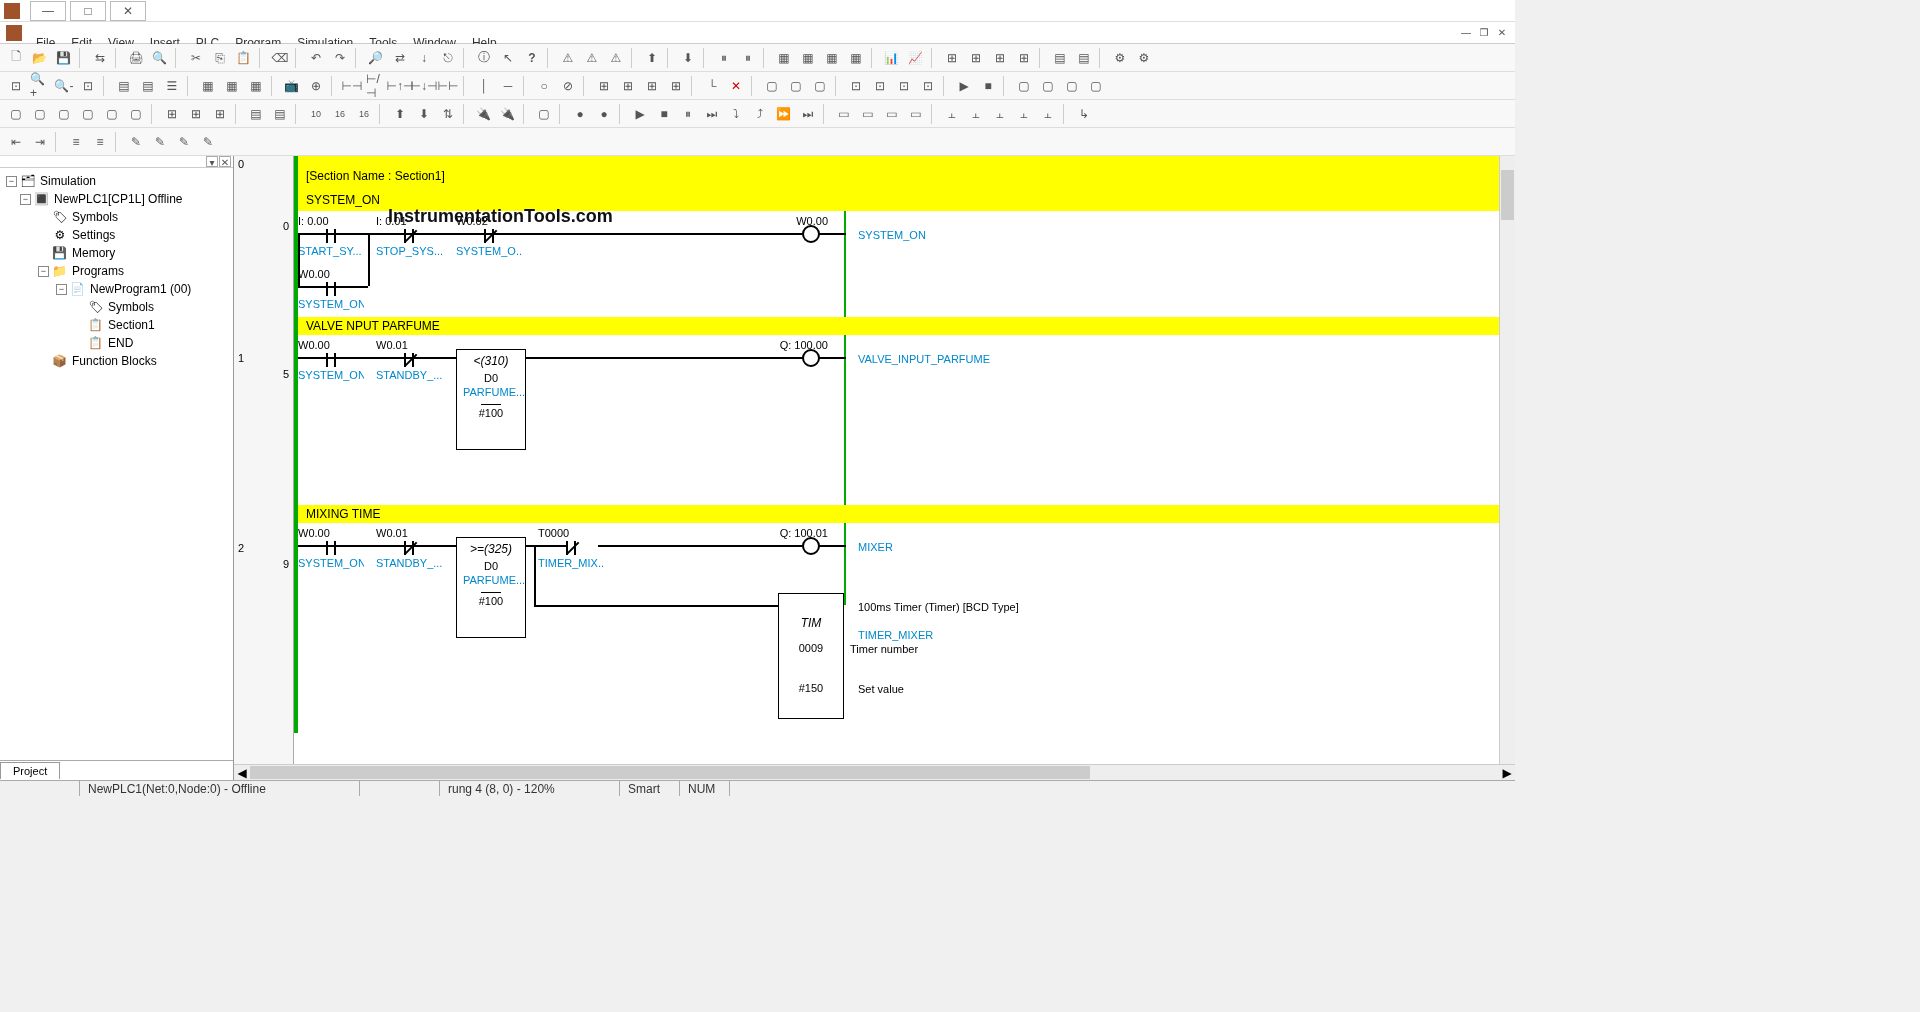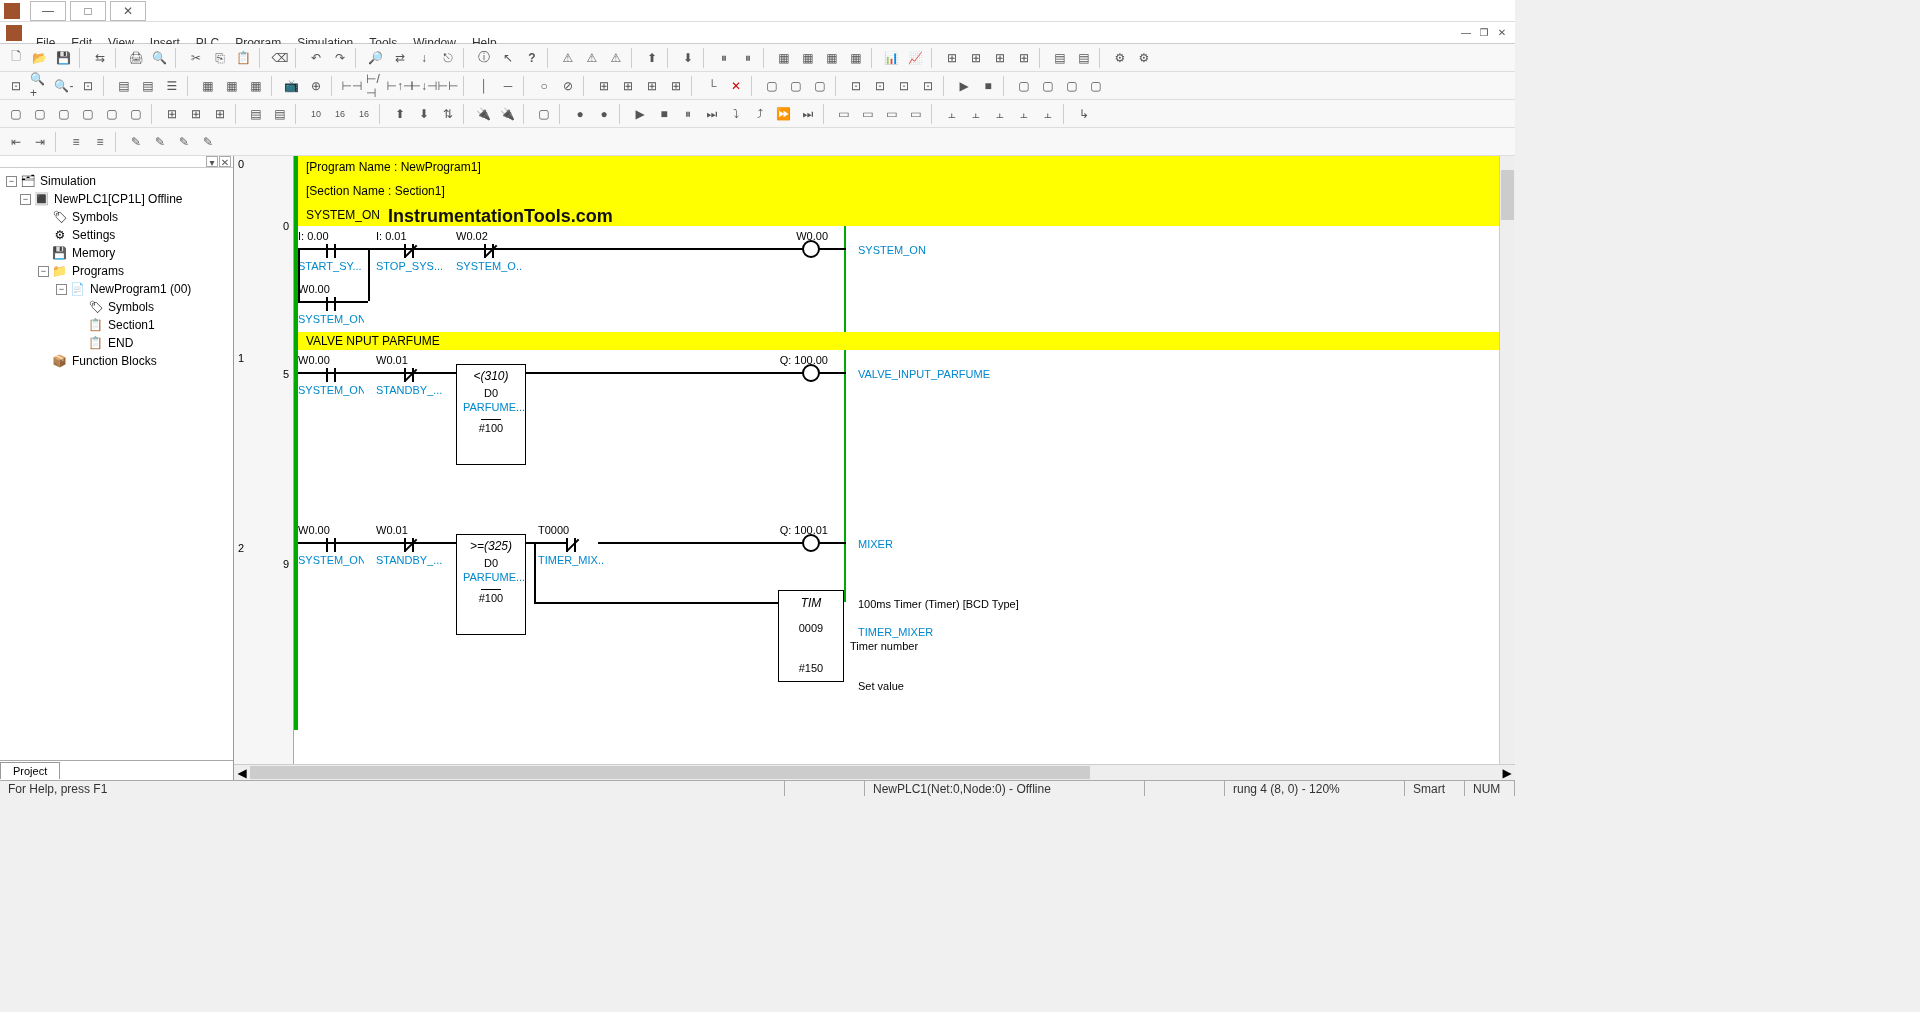--- a/index.html
+++ b/index.html
@@ -367,21 +367,20 @@
         <div class="gutnum" style="right:4px;top:64px">0</div>
         <div class="gutnum" style="left:4px;top:196px">1</div>
         <div class="gutnum" style="right:4px;top:212px">5</div>
         <div class="gutnum" style="left:4px;top:386px">2</div>
         <div class="gutnum" style="right:4px;top:402px">9</div>
       </div>
 
       <div class="ladder">
 
         <div class="rung-header" style="position:relative;">
-          <div class="line">[Program Name : NewProgram1]</div>
           <div class="line" style="margin-top:10px">[Section Name : Section1]</div>
           <div class="line" style="margin-top:10px">SYSTEM_ON</div>
           <div class="site" style="left:90px;top:50px">InstrumentationTools.com</div>
         </div>
 
         <div class="rung" style="--h:106px;height:106px">
           <div class="railright"></div>
           <div class="wire" style="left:0;top:22px;width:506px"></div>
           <div class="contact" style="left:0;top:4px">
             <div class="addr">I: 0.00</div>
@@ -447,20 +446,21 @@
             <div class="frow">#100</div>
             <div style="height:24px"></div>
           </div>
           <div class="wire" style="left:228px;top:22px;width:278px"></div>
           <div class="coil-addr" style="left:460px;top:4px;width:70px">Q: 100.00</div>
           <div class="coil" style="left:504px;top:14px"></div>
           <div class="wire" style="left:520px;top:22px;width:28px"></div>
           <div class="coil-label" style="left:560px;top:18px">VALVE_INPUT_PARFUME</div>
         </div>
 
+        <div class="rung-title">MIXING TIME</div>
         <div class="rung" style="--h:210px;height:210px">
           <div class="railright" style="bottom:auto;height:82px"></div>
           <div class="wire" style="left:0;top:22px;width:158px"></div>
           <div class="contact" style="left:0;top:4px">
             <div class="addr">W0.00</div>
               <div class="sym">
                 <div class="c"></div>
               </div>
             <div class="label">SYSTEM_ON</div>
           </div>
@@ -488,21 +488,21 @@
             <div class="label">TIMER_MIX...</div>
           </div>
           <div class="wire" style="left:300px;top:22px;width:206px"></div>
           <div class="coil-addr" style="left:460px;top:4px;width:70px">Q: 100.01</div>
           <div class="coil" style="left:504px;top:14px"></div>
           <div class="wire" style="left:520px;top:22px;width:28px"></div>
           <div class="coil-label" style="left:560px;top:18px">MIXER</div>
 
           <div class="vwire" style="left:236px;top:22px;height:60px"></div>
           <div class="wire" style="left:236px;top:82px;width:244px"></div>
-          <div class="fbox" style="left:480px;top:70px;width:66px;padding:5px 4px">
+          <div class="fbox" style="left:480px;top:70px;width:66px;padding:22px 4px">
             <div class="ftitle">TIM</div>
             <div style="height:6px"></div>
             <div class="frow">0009</div>
             <div style="height:24px"></div>
             <div class="frow">#150</div>
           </div>
           <div class="coil-label" style="left:560px;top:78px;color:#000">100ms Timer (Timer) [BCD Type]</div>
           <div class="coil-label" style="left:560px;top:106px">TIMER_MIXER</div>
           <div class="coil-label" style="left:552px;top:120px;color:#000">Timer number</div>
           <div class="coil-label" style="left:560px;top:160px;color:#000">Set value</div>
@@ -518,20 +518,19 @@
       <div class="larrow">◀</div>
       <div class="track">
           <div class="hthumb"></div>
         </div>
       <div class="rarrow">▶</div>
     </div>
   </div>
 </div>
 
 <div class="status">
-  <div class="cell grow">For Help, press F1</div>
   <div class="cell" style="width:80px"></div>
   <div class="cell" style="width:280px">NewPLC1(Net:0,Node:0) - Offline</div>
   <div class="cell" style="width:80px"></div>
   <div class="cell" style="width:180px">rung 4 (8, 0) - 120%</div>
   <div class="cell" style="width:60px">Smart</div>
   <div class="cell" style="width:50px">NUM</div>
 </div>
 
 </body></html>

